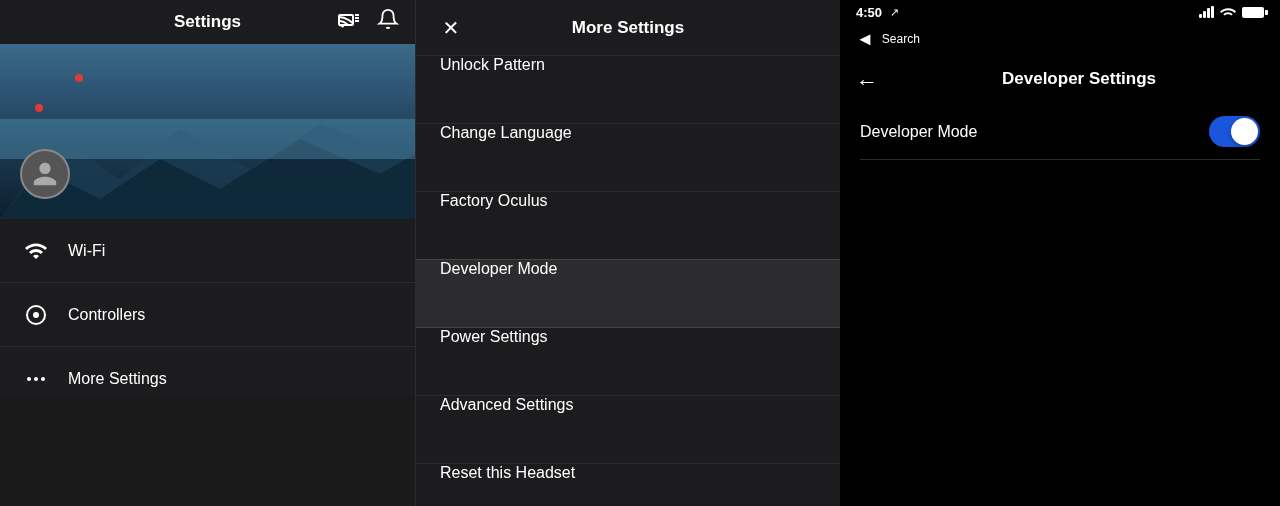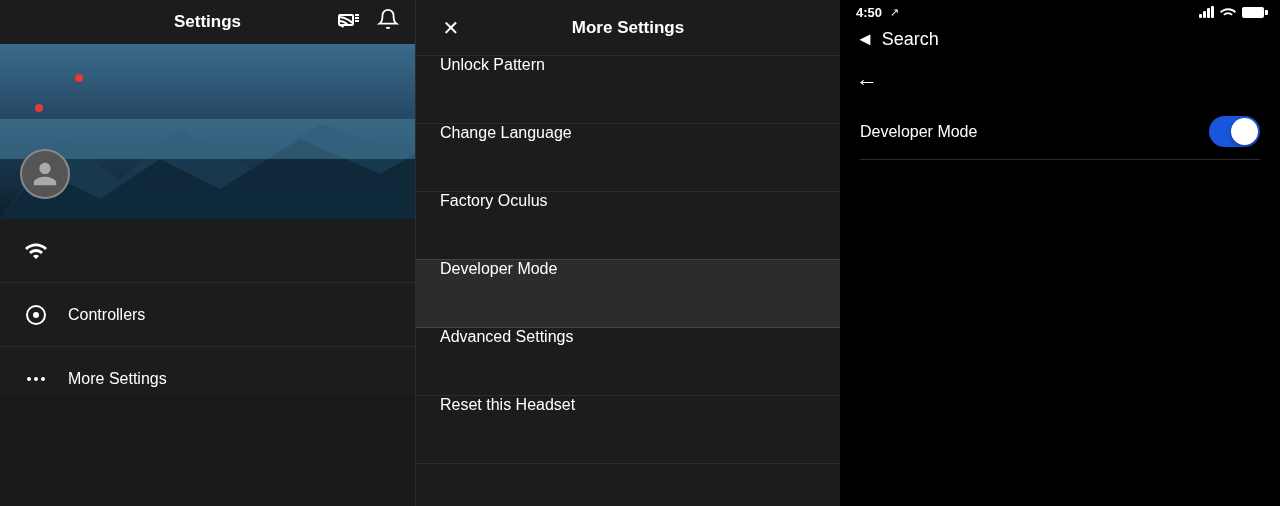--- a/index.html
+++ b/index.html
@@ -257,21 +257,21 @@
       padding: 0 16px;
       gap: 8px;
     }
     .search-back {
       color: #fff;
       font-size: 18px;
       cursor: pointer;
     }
     .search-label {
       color: #fff;
-      font-size: 18px;
+      font-size: 12px;
     }
 
     .dev-header {
       height: 50px;
       display: flex;
       align-items: center;
       padding: 0 16px;
       position: relative;
     }
     .dev-back {
@@ -366,20 +366,23 @@
 
   <div class="nav-list">
 
 
     <div class="nav-item">
       <div class="nav-icon">
         <svg viewBox="0 0 24 24">
             <path d="M1 9l2 2c4.97-4.97 13.03-4.97 18 0l2-2C16.93 2.93 7.08 2.93 1 9zm8 8l3 3 3-3c-1.65-1.66-4.34-1.66-6 0zm-4-4l2 2c2.76-2.76 7.24-2.76 10 0l2-2C15.14 9.14 8.87 9.14 5 13z"></path>
           </svg>
       </div>
+      <div class="nav-text-block">
+        <div class="nav-label">Wi-Fi</div>
+      </div>
     </div>
 
     <div class="nav-item">
       <div class="nav-icon">
         <svg viewBox="0 0 24 24">
             <circle cx="12" cy="12" r="9" fill="none" stroke="#fff" stroke-width="2"></circle>
             <circle cx="12" cy="12" r="3"></circle>
           </svg>
       </div>
       <div class="nav-text-block">
@@ -427,20 +430,23 @@
     <div class="menu-item">
       <span class="menu-item-label">Change Language</span>
     </div>
     <div class="menu-item" style="border-bottom: 1px solid #444;">
       <span class="menu-item-label">Factory Oculus</span>
     </div>
     <div class="menu-item selected" style="border-bottom: 1px solid #444;">
       <span class="menu-item-label">Developer Mode</span>
     </div>
     <div class="menu-item">
+      <span class="menu-item-label">Power Settings</span>
+    </div>
+    <div class="menu-item">
       <span class="menu-item-label">Advanced Settings</span>
     </div>
     <div class="menu-item">
       <span class="menu-item-label">Reset this Headset</span>
     </div>
   </div>
 </div>
 
 <div class="right-panel">
   <div class="status-bar">
@@ -464,20 +470,21 @@
     </div>
   </div>
 
   <div class="search-bar">
     <span class="search-back">◄</span>
     <span class="search-label">Search</span>
   </div>
 
   <div class="dev-header">
     <span class="dev-back">←</span>
+    <span class="dev-title">Developer Settings</span>
   </div>
 
   <div class="dev-content">
     <div class="dev-row">
       <span class="dev-row-label">Developer Mode</span>
       <div class="toggle-switch">
         <div class="toggle-thumb"></div>
       </div>
     </div>
   </div>

